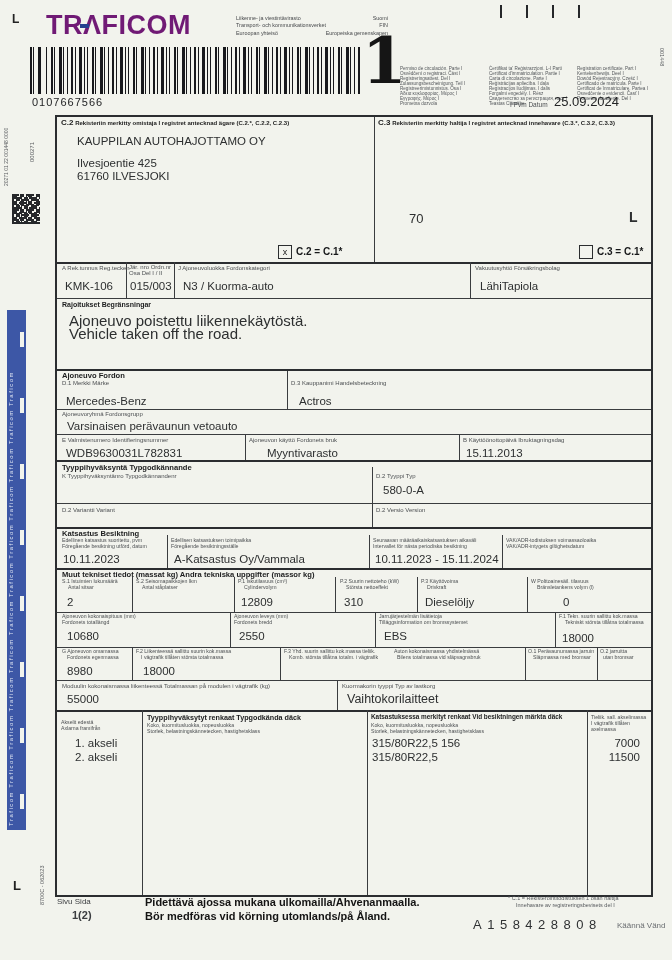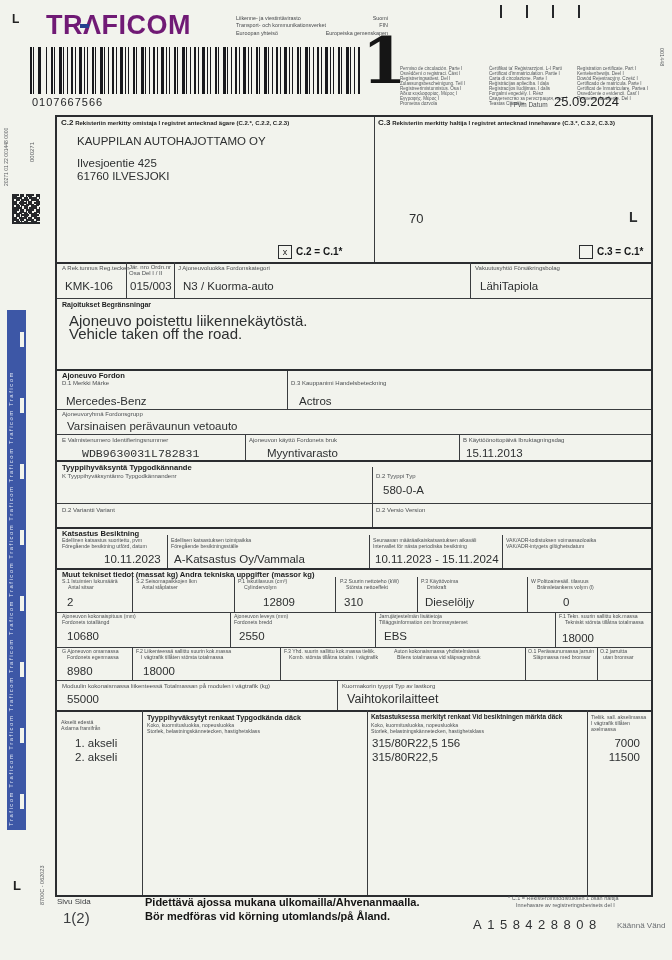--- a/index.html
+++ b/index.html
@@ -206,59 +206,59 @@
     <div class="val10" style="left:12px;top:208px;">Vehicle taken off the road.</div>
 
     <div class="sec" style="left:5px;top:254px;">Ajoneuvo Fordon</div>
     <div class="lbl" style="left:5px;top:263px;">D.1 Merkki Märke</div>
     <div class="val" style="left:9px;top:278px;">Mercedes-Benz</div>
     <div class="lbl" style="left:234px;top:263px;">D.3 Kauppanimi Handelsbeteckning</div>
     <div class="val" style="left:242px;top:278px;">Actros</div>
     <div class="lbl" style="left:5px;top:294px;">Ajoneuvoryhmä Fordonsgrupp</div>
     <div class="val" style="left:10px;top:303px;">Varsinaisen perävaunun vetoauto</div>
     <div class="lbl" style="left:5px;top:320px;">E Valmistenumero Identifieringsnummer</div>
-    <div class="val" style="left:25px;top:330px;font-family:Liberation Mono, monospace;">WDB9630031L782831</div>
+    <div class="val" style="left:9px;top:330px;">WDB9630031L782831</div>
     <div class="lbl" style="left:192px;top:320px;">Ajoneuvon käyttö Fordonets bruk</div>
     <div class="val" style="left:210px;top:330px;">Myyntivarasto</div>
     <div class="lbl" style="left:406px;top:320px;">B Käyttöönottopäivä Ibruktagningsdag</div>
     <div class="val" style="left:409px;top:330px;">15.11.2013</div>
 
     <div class="sec" style="left:5px;top:346px;">Tyyppihyväksyntä Typgodkännande</div>
     <div class="lbl" style="left:5px;top:356px;">K Tyyppihyväksyntänro Typgodkännandenr</div>
     <div class="val" style="left:9px;top:368px;"></div>
     <div class="lbl" style="left:319px;top:356px;">D.2 Tyyppi Typ</div>
     <div class="val" style="left:326px;top:367px;">580-0-A</div>
     <div class="lbl" style="left:5px;top:390px;">D.2 Variantti Variant</div>
     <div class="val" style="left:9px;top:398px;"></div>
     <div class="lbl" style="left:319px;top:390px;">D.2 Versio Version</div>
     <div class="val" style="left:326px;top:398px;"></div>
 
     <div class="sec" style="left:5px;top:412px;">Katsastus Besiktning</div>
     <div class="lbl5" style="left:5px;top:421px;">Edellinen katsastus suoritettu, pvm</div>
     <div class="lbl5" style="left:5px;top:427px;">Föregående besiktning utförd, datum</div>
-    <div class="val" style="left:6px;top:436px;margin-left:41px;">10.11.2023</div>
+    <div class="val" style="left:6px;top:436px;">10.11.2023</div>
     <div class="lbl5" style="left:114px;top:421px;">Edellisen katsastuksen toimipaikka</div>
     <div class="lbl5" style="left:114px;top:427px;">Föregående besiktningsställe</div>
     <div class="val" style="left:117px;top:436px;">A-Katsastus Oy/Vammala</div>
     <div class="lbl5" style="left:316px;top:421px;">Seuraavan määräaikaiskatsastuksen aikaväli</div>
     <div class="lbl5" style="left:316px;top:427px;">Intervallet för nästa periodiska besiktning</div>
     <div class="val" style="left:318px;top:436px;">10.11.2023 - 15.11.2024</div>
     <div class="lbl5" style="left:449px;top:421px;">VAK/ADR-todistuksen voimassaoloaika</div>
     <div class="lbl5" style="left:449px;top:427px;">VAK/ADR-intygets giltighetsdatum</div>
 
     <div class="sec" style="left:5px;top:453px;">Muut tekniset tiedot (massat kg)  Andra tekniska uppgifter (massor kg)</div>
 
     <div class="lbl5" style="left:5px;top:462px;">S.1 Istuimien lukumäärä</div>
     <div class="lbl5" style="left:11px;top:468px;">Antal sitsar</div>
     <div class="val" style="left:10px;top:479px;">2</div>
     <div class="lbl5" style="left:79px;top:462px;">S.2 Seisomapaikkojen lkm</div>
     <div class="lbl5" style="left:85px;top:468px;">Antal ståplatser</div>
     <div class="lbl5" style="left:181px;top:462px;">P.1 Iskutilavuus (cm³)</div>
     <div class="lbl5" style="left:187px;top:468px;">Cylindervolym</div>
-    <div class="val" style="left:184px;top:479px;margin-left:22px;">12809</div>
+    <div class="val" style="left:184px;top:479px;">12809</div>
     <div class="lbl5" style="left:283px;top:462px;">P.2 Suurin nettoteho (kW)</div>
     <div class="lbl5" style="left:289px;top:468px;">Största nettoeffekt</div>
     <div class="val" style="left:287px;top:479px;">310</div>
     <div class="lbl5" style="left:364px;top:462px;">P.3 Käyttövoima</div>
     <div class="lbl5" style="left:370px;top:468px;">Drivkraft</div>
     <div class="val" style="left:368px;top:479px;">Dieselöljy</div>
     <div class="lbl5" style="left:474px;top:462px;">W Polttoainesäil. tilavuus</div>
     <div class="lbl5" style="left:480px;top:468px;">Bränsletankens volym (l)</div>
     <div class="val" style="left:506px;top:479px;">0</div>
 
@@ -309,20 +309,20 @@
 
     <div class="val" style="left:18px;top:620px;">1. akseli</div>
     <div class="val" style="left:315px;top:620px;">315/80R22,5 156</div>
     <div class="val ralign" style="left:535px;top:620px;width:48px;">7000</div>
     <div class="val" style="left:18px;top:634px;">2. akseli</div>
     <div class="val" style="left:315px;top:634px;">315/80R22,5</div>
     <div class="val ralign" style="left:535px;top:634px;width:48px;">11500</div>
   </div>
 
   <div class="abs" style="left:57px;top:897px;font-size:8px;color:#3b3d40;">Sivu Sida</div>
-  <div class="abs" style="left:63px;top:909px;font-size:15px;color:#3b3d40;">1(2)</div>
+  <div class="abs" style="left:72px;top:909px;font-size:11px;color:#3b3d40;font-weight:bold;">1(2)</div>
   <div class="footbold" style="left:145px;top:896px;">Pidettävä ajossa mukana ulkomailla/Ahvenanmaalla.</div>
   <div class="footbold" style="left:145px;top:910px;">Bör medföras vid körning utomlands/på Åland.</div>
   <div class="abs" style="left:508px;top:895px;font-size:5.5px;color:#55585c;">* C.1 = Rekisteröintitodistuksen 1 osan haltija</div>
   <div class="abs" style="left:516px;top:902px;font-size:5.5px;color:#55585c;">Innehavare av registreringsbevisets del I</div>
   <div class="serial" style="left:473px;top:917px;">A158428808</div>
   <div class="abs" style="left:617px;top:921px;font-size:8px;color:#6b6e72;">Käännä Vänd</div>
 </div>
 
 </body></html>

